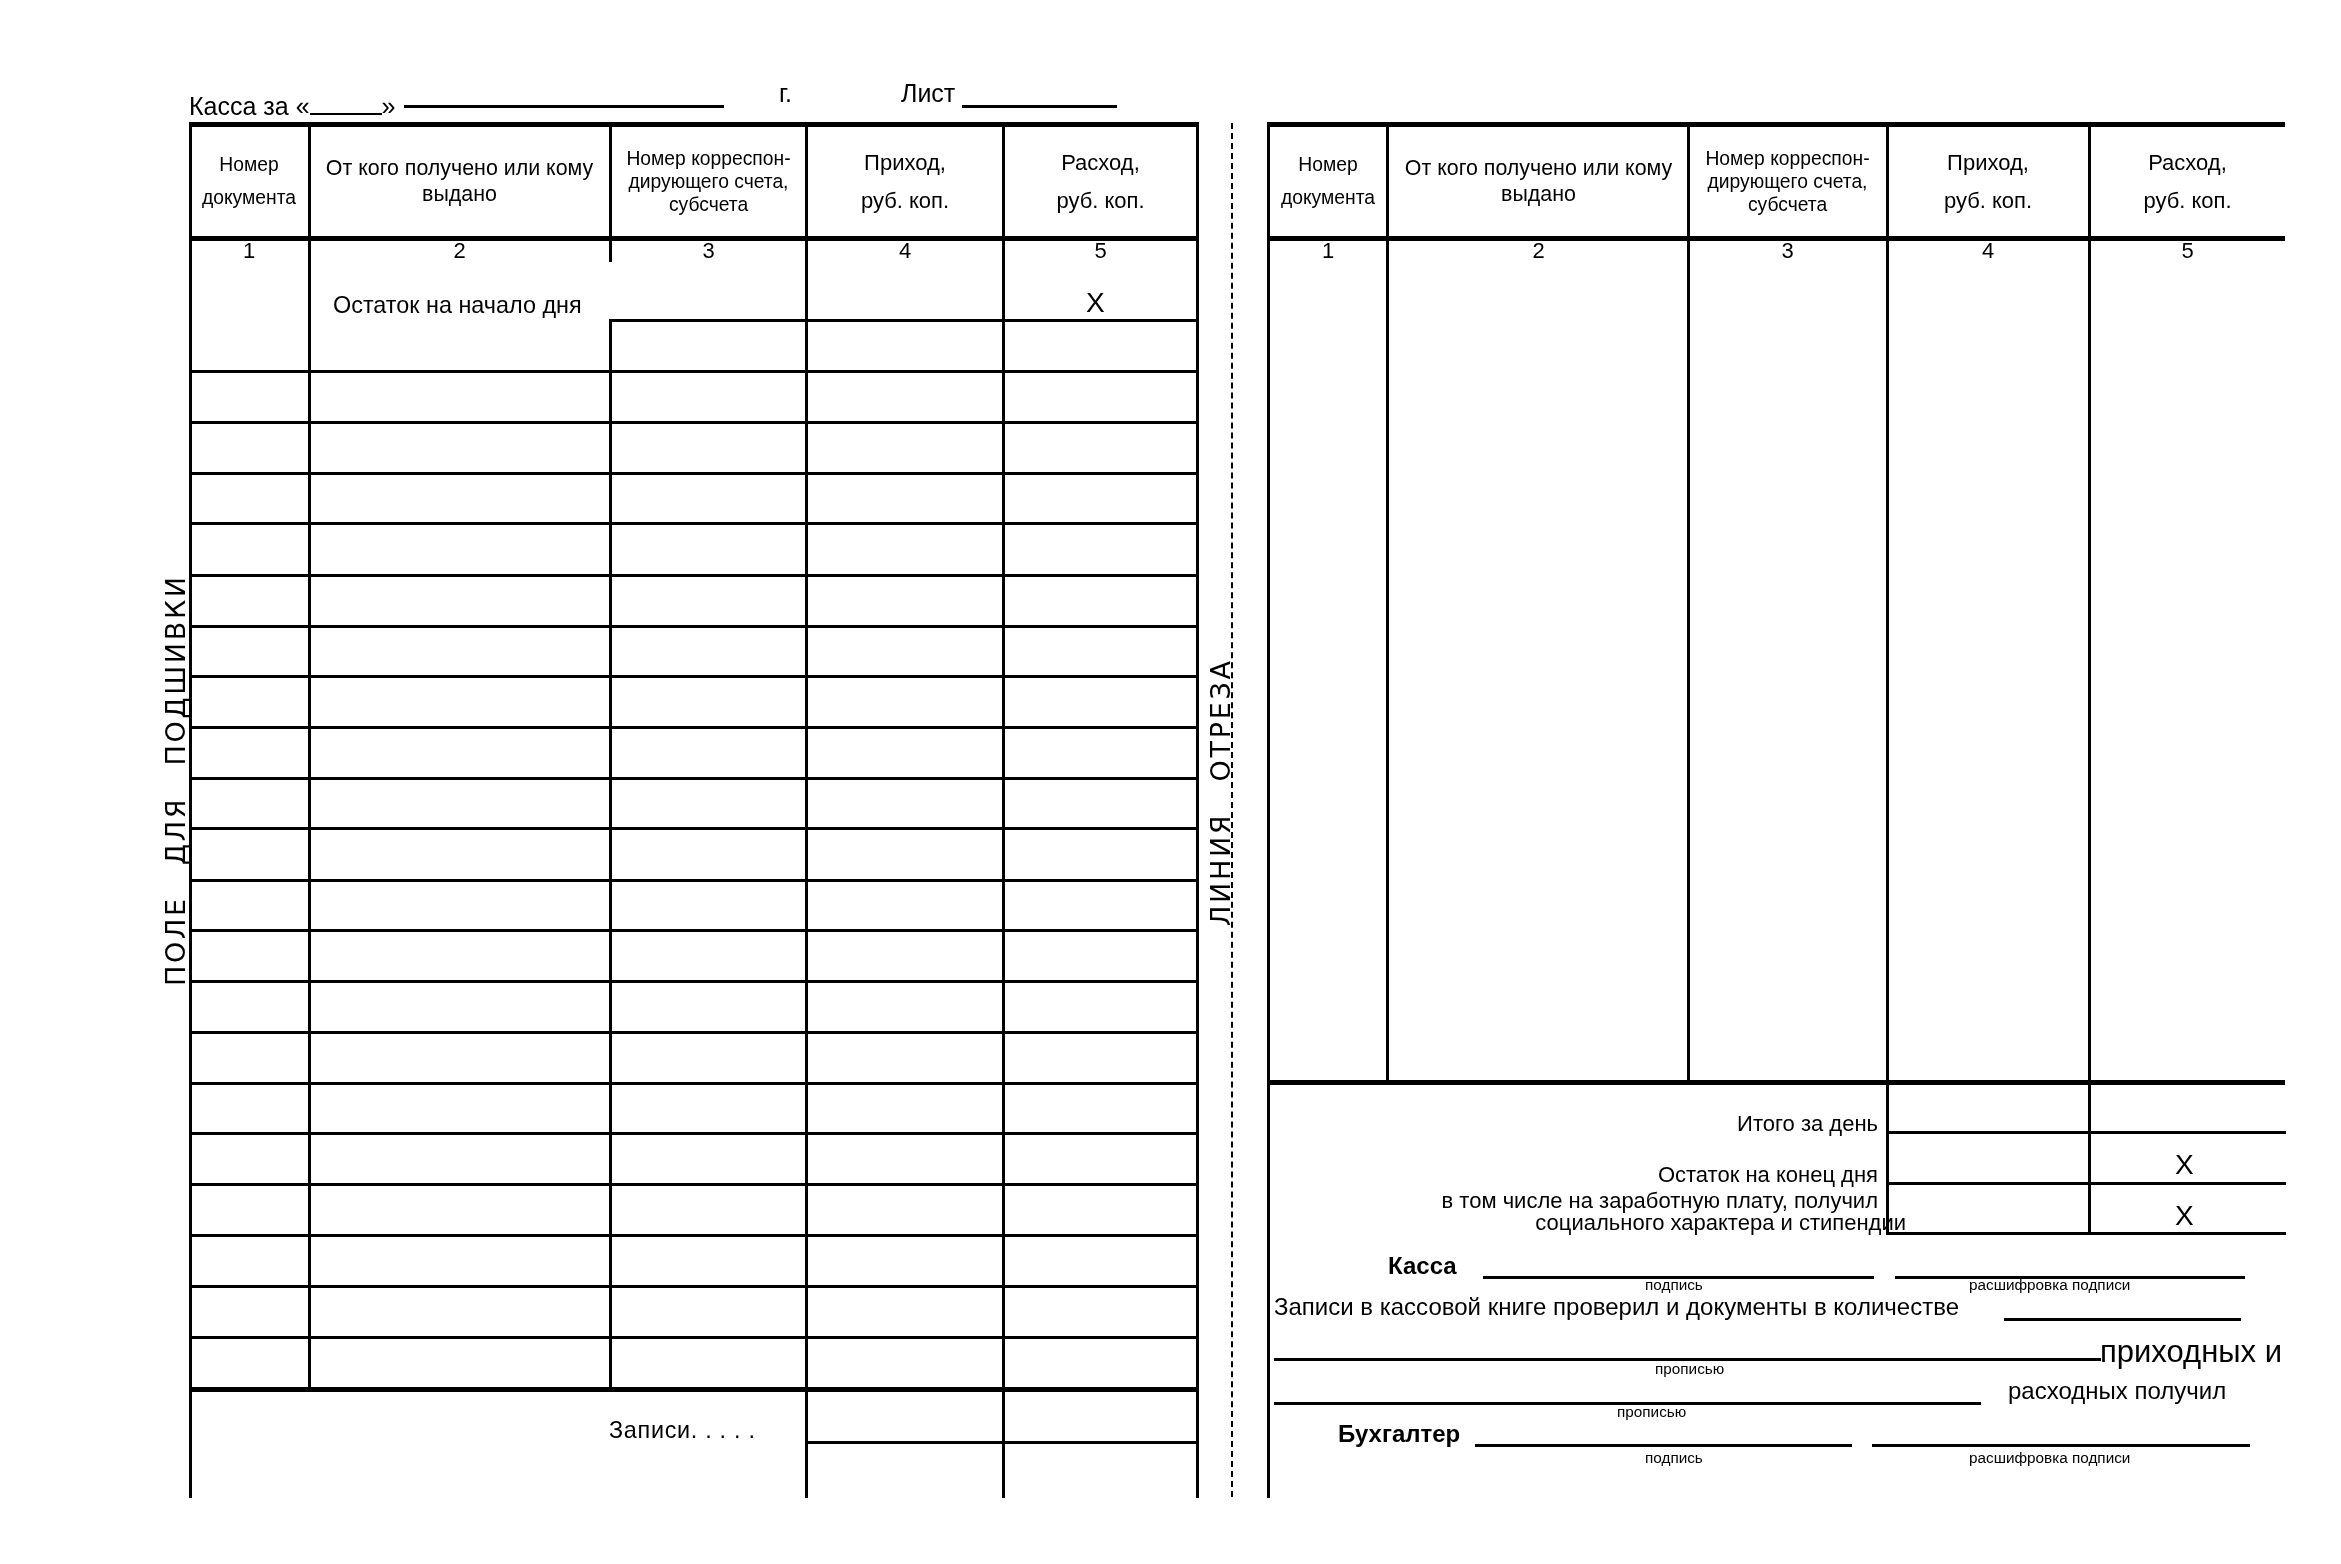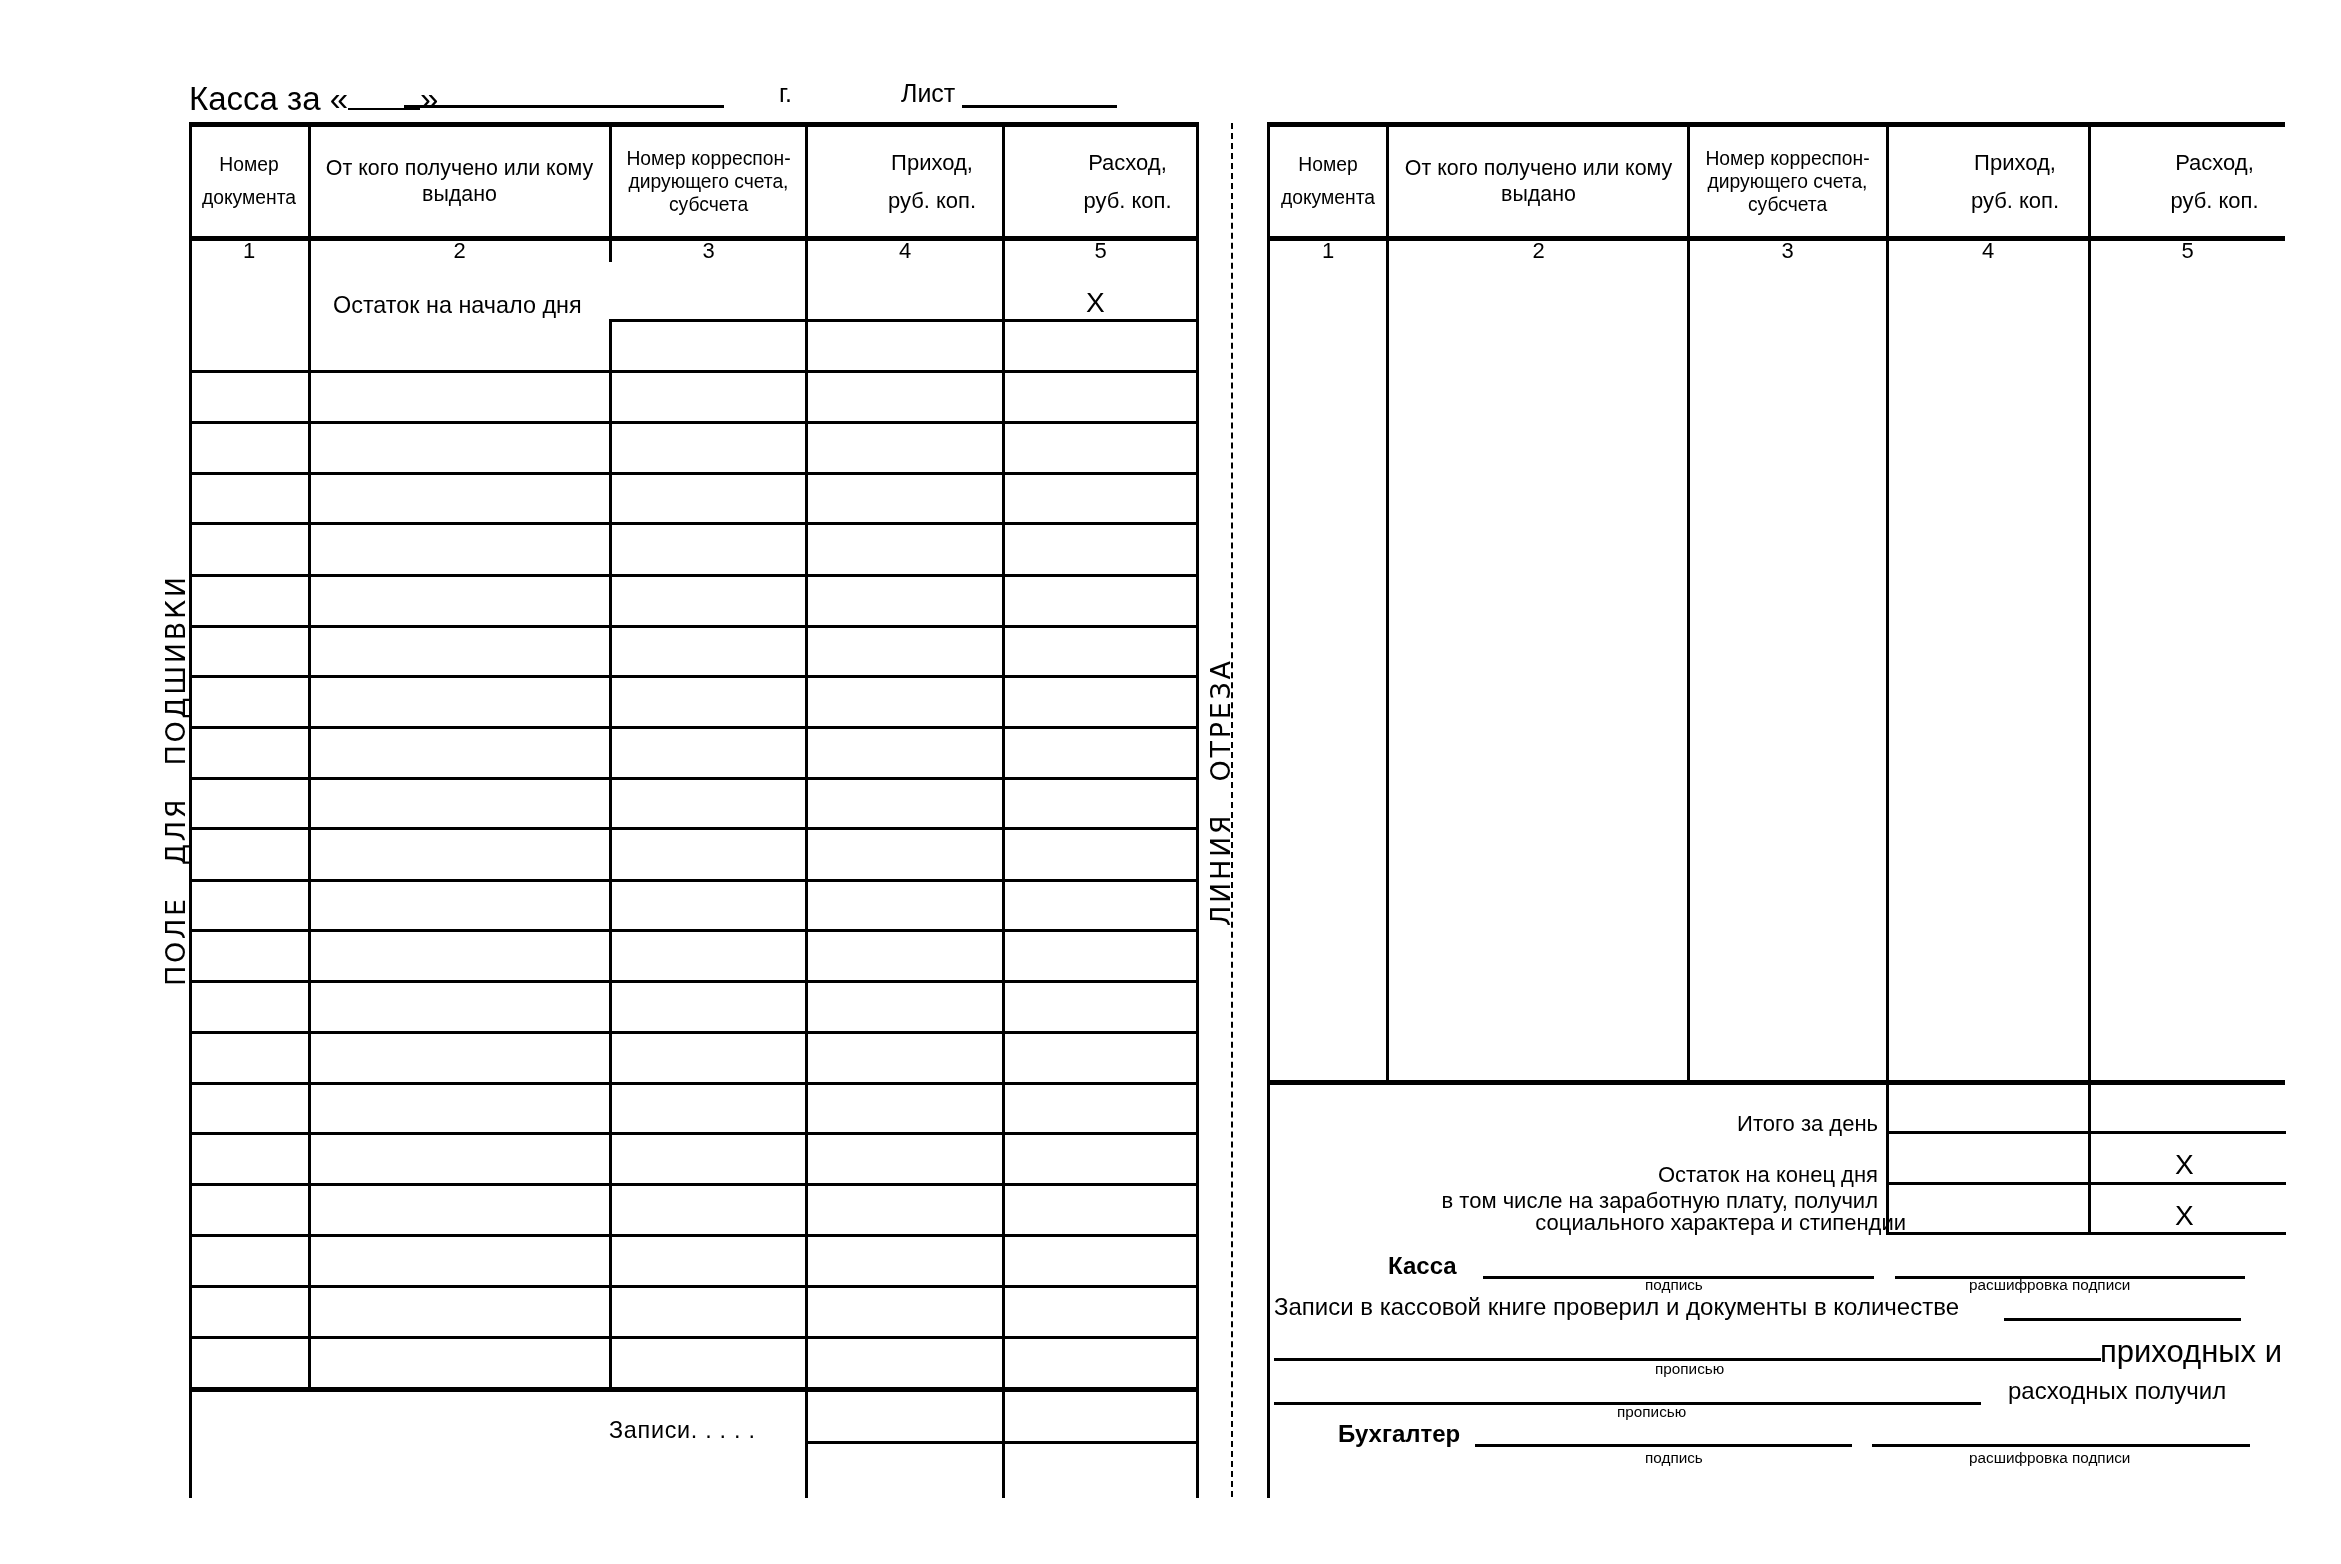--- a/index.html
+++ b/index.html
@@ -6,36 +6,36 @@
   body { width:2342px; height:1565px; position:relative; overflow:hidden;
          font-family:"Liberation Sans", sans-serif; color:#000; }
   .abs { position:absolute; }
   .hl { position:absolute; background:#000; height:2.7px; }
   .hl.thick { height:4.7px; }
   .vl { position:absolute; background:#000; width:2.7px; }
   .txt { position:absolute; white-space:nowrap; line-height:1.15; }
   .hdr { position:absolute; display:flex; align-items:center; justify-content:center;
          text-align:center; font-size:20px; line-height:1.55; }
   .hdr.small { font-size:19.3px; line-height:1.3; }
-  .hdr.big { font-size:22px; line-height:1.7;margin-left:27px; }
+  .hdr.big { font-size:22px; line-height:1.7; }
   .num { position:absolute; font-size:22px; text-align:center; top:238px; }
   .vert { position:absolute; transform:rotate(-90deg); transform-origin:left top;
           font-family:"DejaVu Sans", sans-serif; white-space:nowrap; letter-spacing:2.7px; word-spacing:20px; }
   .dash { position:absolute; width:0; border-left:2px dashed #000; }
   .uline { position:absolute; height:2.7px; background:#000; }
   .cap { position:absolute; font-size:15.3px; white-space:nowrap; text-align:center; }
   .rt { position:absolute; text-align:right; white-space:nowrap; font-size:22px; line-height:1.0; }
   .bold { font-weight:bold; }
   .xmark { position:absolute; font-size:28px; }
   .field { position:absolute; background:transparent; }
 </style>
 </head>
 <body>
 
-<div class="txt" style="left:189px;top:80px;font-size:33px;">
+<div class="txt" style="left:189px;top:92px;font-size:25px;">
   <span>Касса за «</span><span class="abs" style="position:relative;display:inline-block;width:72px;height:20px;border-bottom:2.7px solid #000;vertical-align:baseline;"></span><span>»</span>
 </div>
 <div class="uline" style="left:404px;top:105px;width:320px;"></div>
 <div class="txt" style="left:779px;top:79px;font-size:25px;">г.</div>
 <div class="txt" style="left:901px;top:79px;font-size:25px;">Лист</div>
 <div class="uline" style="left:962px;top:105px;width:155px;"></div>
 
 <div class="vert" style="left:160px;top:986px;font-size:27px;">ПОЛЕ ДЛЯ ПОДШИВКИ</div>
 
 <div>

